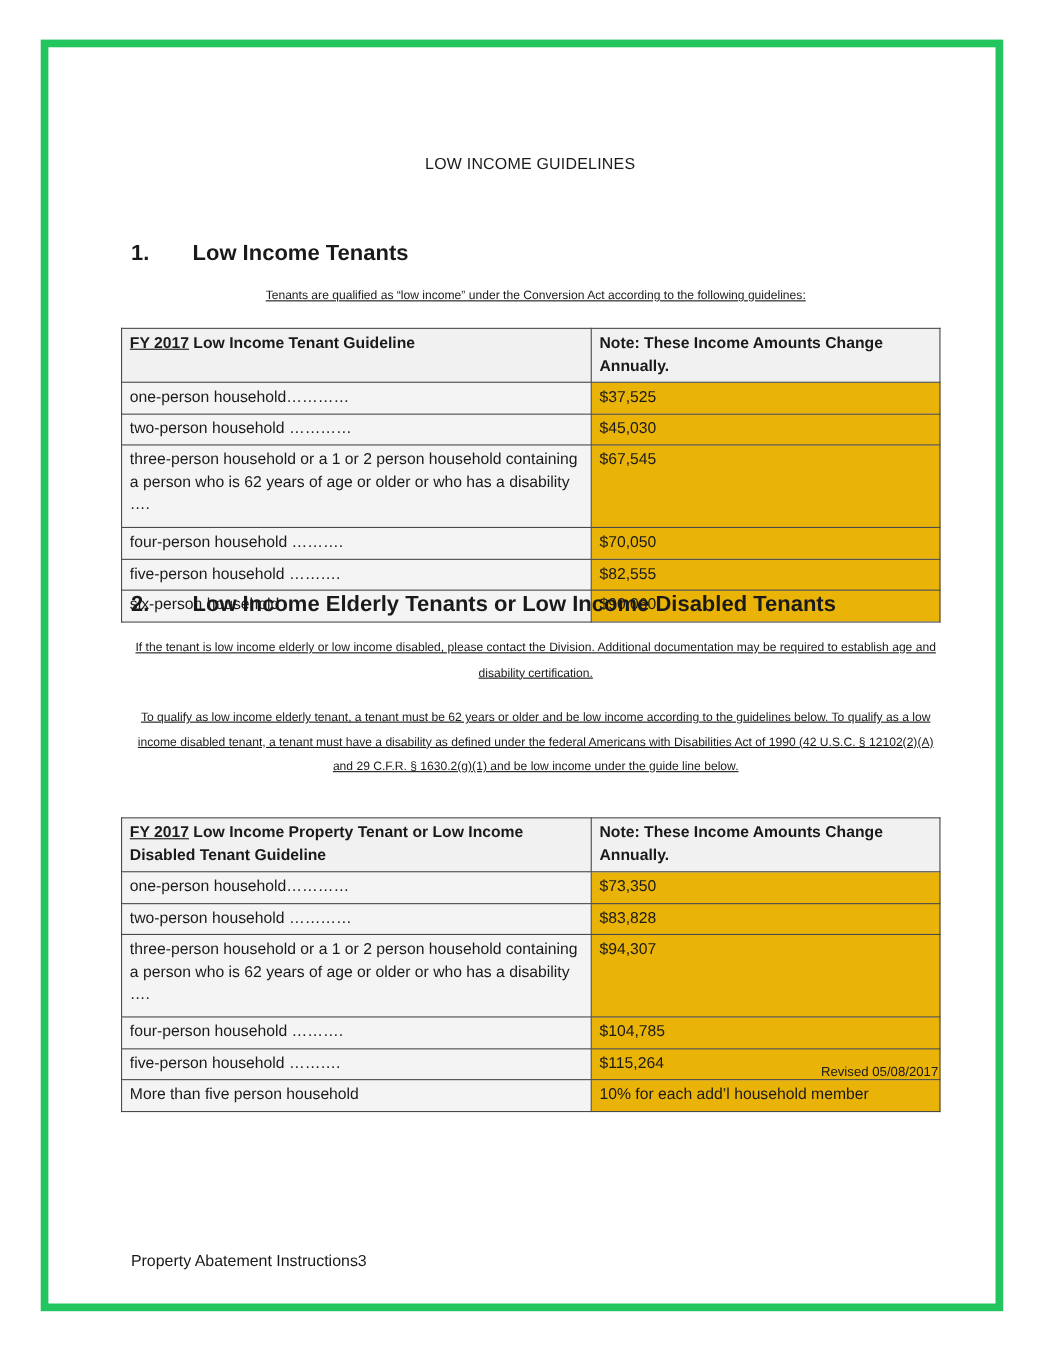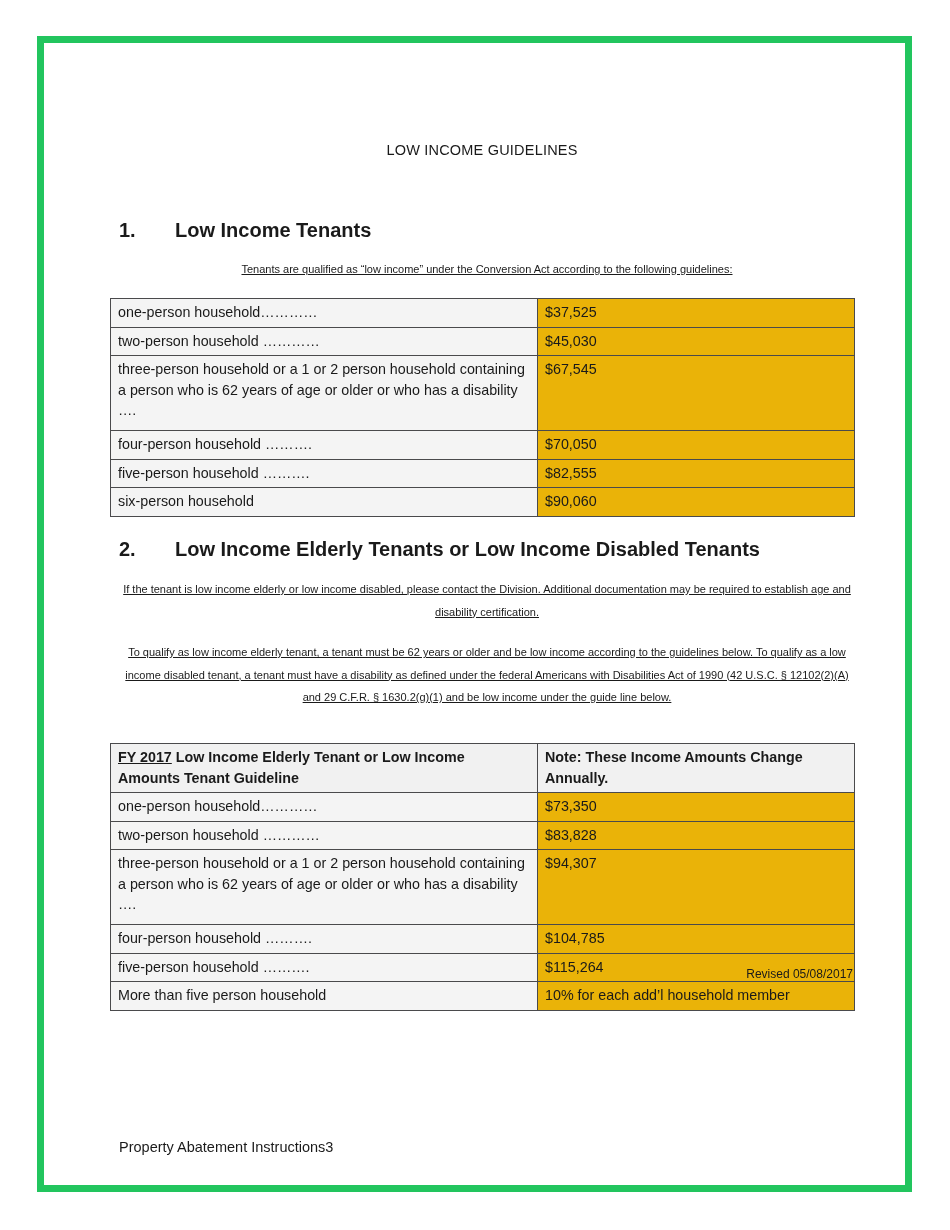--- a/index.html
+++ b/index.html
@@ -128,20 +128,24 @@
     </div>
 
     <div class="para" style="top:215px;">Tenants are qualified as “low income” under the Conversion Act according to the following guidelines:</div>
 
     <table class="tbl" style="top:255px;">
       <colgroup>
           <col class="c1">
           <col class="c2">
         </colgroup>
       <tbody>
+        <tr class="hdr">
+          <td class="left-cell"><span class="u">FY 2017</span><span> Low Income Tenant Guideline</span></td>
+          <td class="right-cell">Note:  These Income Amounts Change Annually.</td>
+        </tr>
         <tr>
           <td class="left-cell">one-person household…………</td>
           <td class="right-cell">$37,525</td>
         </tr>
         <tr>
           <td class="left-cell">two-person household …………</td>
           <td class="right-cell">$45,030</td>
         </tr>
         <tr class="tall">
           <td class="left-cell">three-person household or a 1 or 2 person household containing a person who is 62 years of age or older or who has a disability ….</td>
@@ -170,21 +174,21 @@
 
     <div class="para" style="top:598px;">To qualify as low income elderly tenant, a tenant must be 62 years or older and be low income according to the guidelines below.  To qualify as a low income disabled tenant, a tenant must have a disability as defined under the federal Americans with Disabilities Act of 1990 (42 U.S.C. § 12102(2)(A) and 29 C.F.R. § 1630.2(g)(1) and be low income under the guide line below.</div>
 
     <table class="tbl" style="top:700px;">
       <colgroup>
           <col class="c1">
           <col class="c2">
         </colgroup>
       <tbody>
         <tr class="hdr">
-          <td class="left-cell"><span class="u">FY 2017</span><span> Low Income Elderly Tenant or Low Income Amounts Tenant Guideline</span></td>
+          <td class="left-cell"><span class="u">FY 2017</span><span> Low Income Property Tenant or Low Income Disabled Tenant Guideline</span></td>
           <td class="right-cell">Note:  These Income Amounts Change Annually.</td>
         </tr>
         <tr>
           <td class="left-cell">one-person household…………</td>
           <td class="right-cell">$73,350</td>
         </tr>
         <tr>
           <td class="left-cell">two-person household …………</td>
           <td class="right-cell">$83,828</td>
         </tr>

